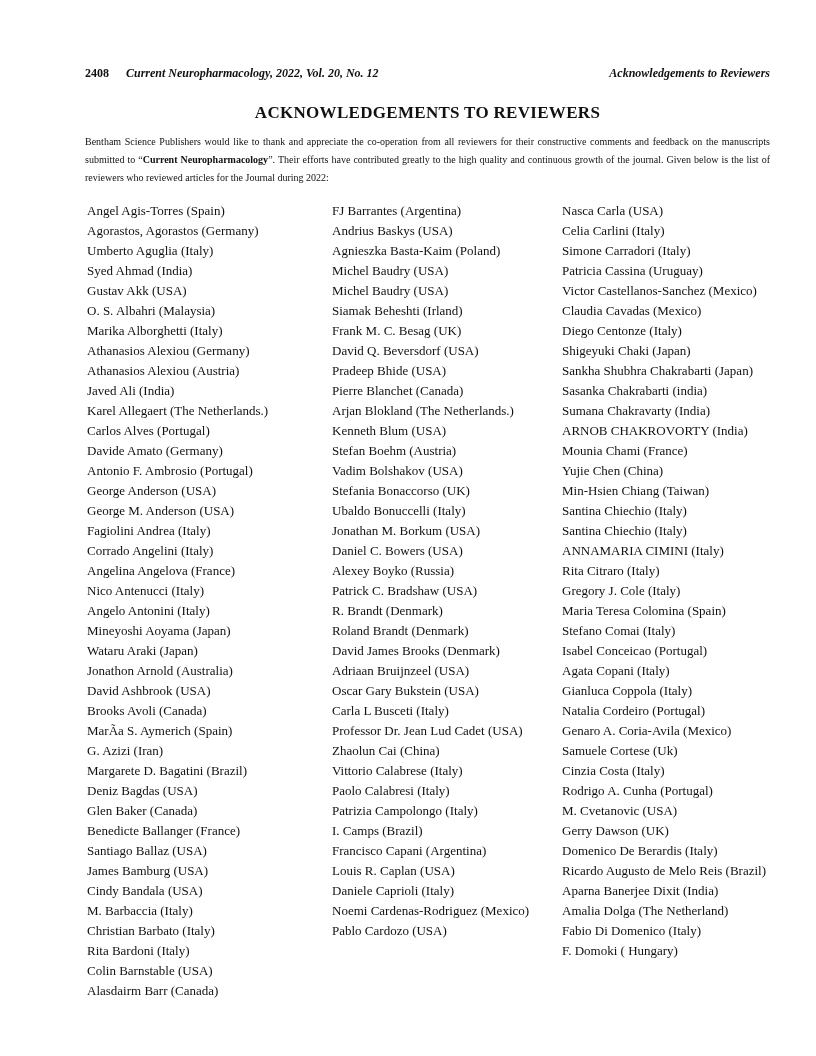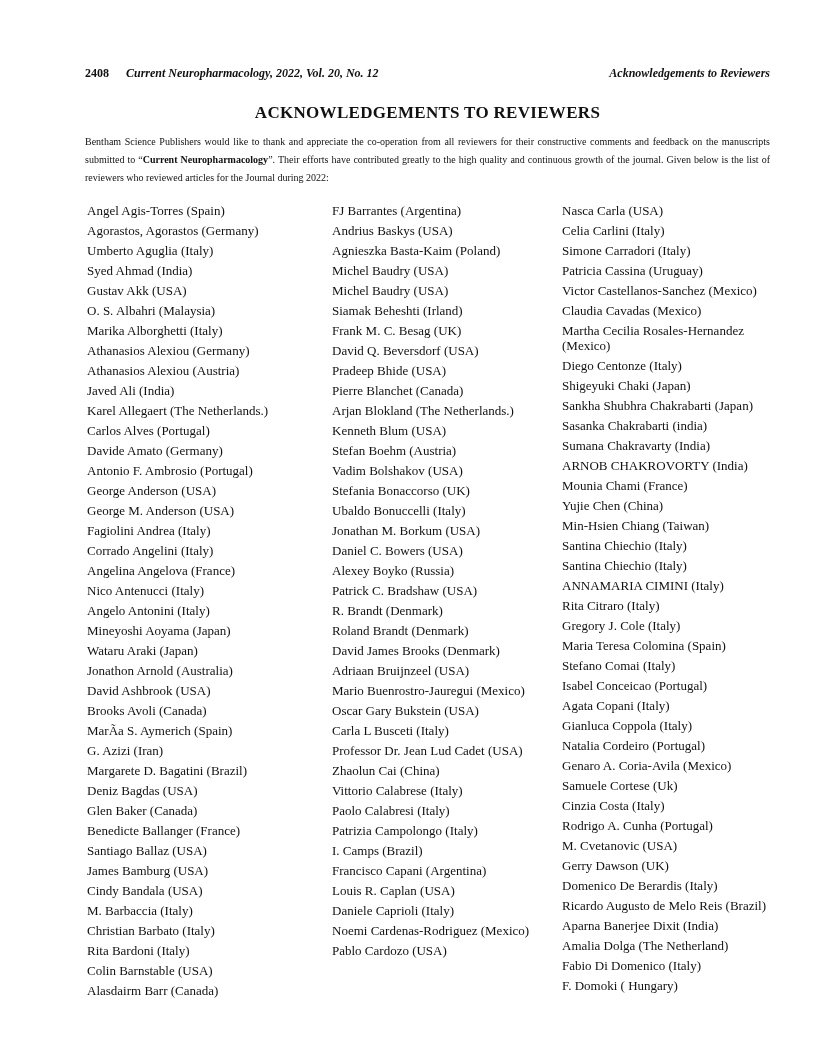--- a/index.html
+++ b/index.html
@@ -137,21 +137,20 @@
         <li class="reviewer">Stefania Bonaccorso (UK)</li>
         <li class="reviewer">Ubaldo Bonuccelli (Italy)</li>
         <li class="reviewer">Jonathan M. Borkum (USA)</li>
         <li class="reviewer">Daniel C. Bowers (USA)</li>
         <li class="reviewer">Alexey Boyko (Russia)</li>
         <li class="reviewer">Patrick C. Bradshaw (USA)</li>
         <li class="reviewer">R. Brandt (Denmark)</li>
         <li class="reviewer">Roland Brandt (Denmark)</li>
         <li class="reviewer">David James Brooks (Denmark)</li>
         <li class="reviewer">Adriaan Bruijnzeel (USA)</li>
-        <li class="reviewer">Mario Buenrostro-Jauregui (Mexico)</li>
         <li class="reviewer">Oscar Gary Bukstein (USA)</li>
         <li class="reviewer">Carla L Busceti (Italy)</li>
         <li class="reviewer">Professor Dr. Jean Lud Cadet (USA)</li>
         <li class="reviewer">Zhaolun Cai (China)</li>
         <li class="reviewer">Vittorio Calabrese (Italy)</li>
         <li class="reviewer">Paolo Calabresi (Italy)</li>
         <li class="reviewer">Patrizia Campolongo (Italy)</li>
         <li class="reviewer">I. Camps (Brazil)</li>
         <li class="reviewer">Francisco Capani (Argentina)</li>
         <li class="reviewer">Louis R. Caplan (USA)</li>
@@ -160,21 +159,20 @@
         <li class="reviewer">Pablo Cardozo (USA)</li>
       </ul>
     <ul class="col col-3">
 
     <li class="reviewer">Nasca Carla (USA)</li>
         <li class="reviewer">Celia Carlini (Italy)</li>
         <li class="reviewer">Simone Carradori (Italy)</li>
         <li class="reviewer">Patricia Cassina (Uruguay)</li>
         <li class="reviewer">Victor Castellanos-Sanchez (Mexico)</li>
         <li class="reviewer">Claudia Cavadas (Mexico)</li>
-        <li class="reviewer">Martha Cecilia Rosales-Hernandez (Mexico)</li>
         <li class="reviewer">Diego Centonze (Italy)</li>
         <li class="reviewer">Shigeyuki Chaki (Japan)</li>
         <li class="reviewer">Sankha Shubhra Chakrabarti (Japan)</li>
         <li class="reviewer">Sasanka Chakrabarti (india)</li>
         <li class="reviewer">Sumana Chakravarty (India)</li>
         <li class="reviewer">ARNOB CHAKROVORTY (India)</li>
         <li class="reviewer">Mounia Chami (France)</li>
         <li class="reviewer">Yujie Chen (China)</li>
         <li class="reviewer">Min-Hsien Chiang (Taiwan)</li>
         <li class="reviewer">Santina Chiechio (Italy)</li>

